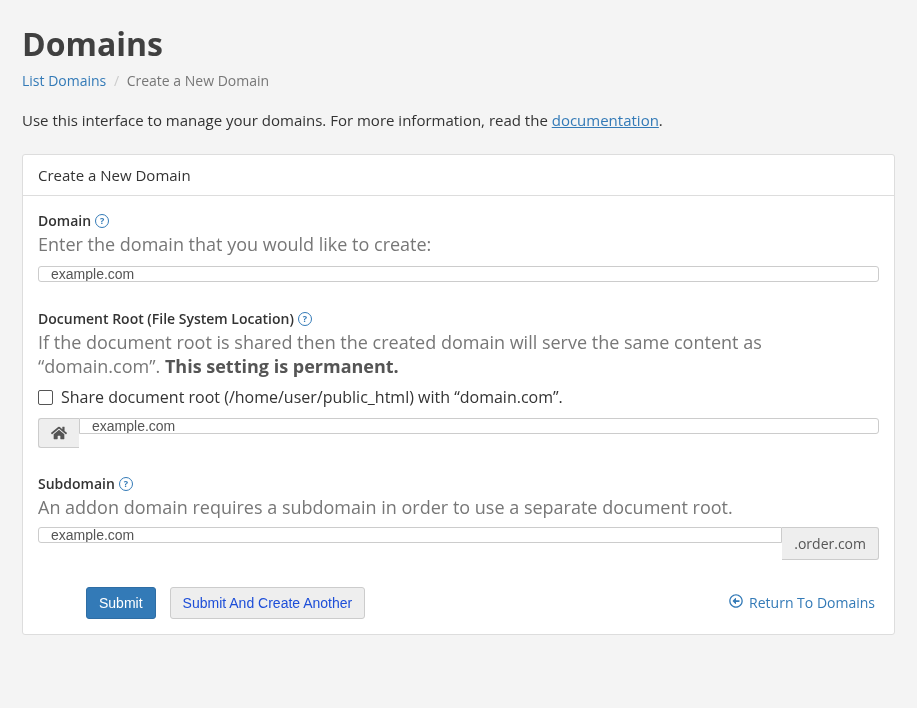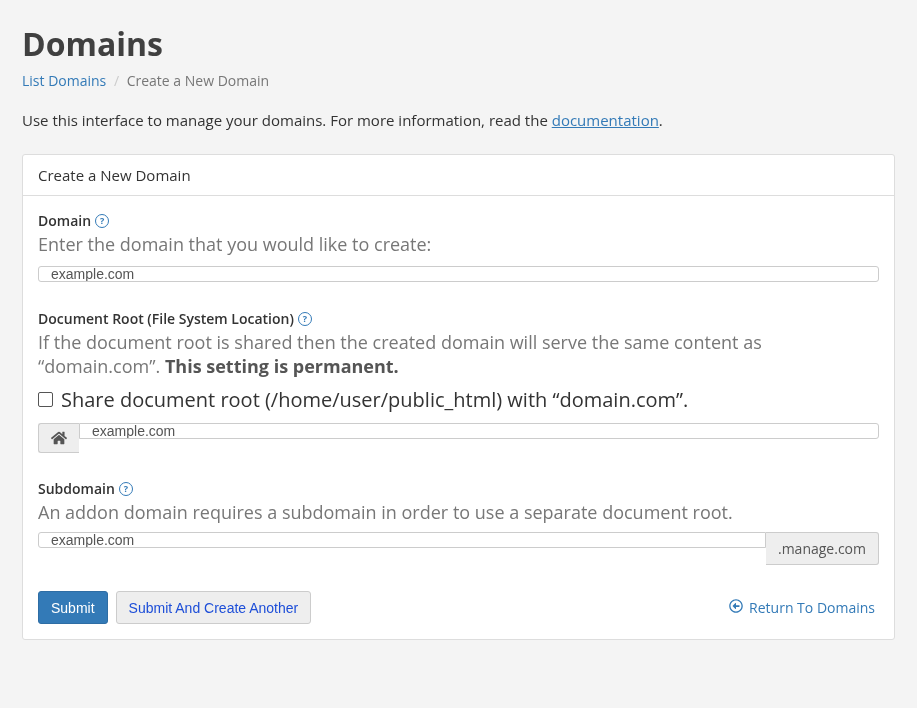--- a/index.html
+++ b/index.html
@@ -84,21 +84,21 @@
       padding: 6px 12px;
       font-size: 14px;
       color: #555;
       background: #fff;
     }
     .checkbox-row {
       display: flex;
       align-items: center;
       gap: 8px;
       margin-bottom: 10px;
-      font-size: 20px;
+      font-size: 16px;
       color: #333;
     }
     .checkbox {
       width: 15px; height: 15px;
       border: 1.5px solid #555;
       border-radius: 2px;
       background: #fff;
       flex-shrink: 0;
     }
     .input-group {
@@ -120,22 +120,24 @@
     .input-group .input.mid-left { border-radius: 0 3px 3px 0; }
     .input-group .input.mid-right { border-radius: 3px 0 0 3px; flex: 1; }
     .home-icon svg { width: 16px; height: 16px; fill: #555; }
     .below-hint {
       font-size: 13.5px;
       color: #777;
       margin-top: 6px;
     }
     .button-row {
       display: flex;
-      gap: 8px;
+      align-items: center;
+      gap: 14px;
       margin-top: 10px;
+      margin-left: 48px;
     }
     .btn {
       display: inline-flex;
       align-items: center;
       gap: 6px;
       padding: 7px 12px;
       border-radius: 3px;
       font-size: 14px;
       cursor: pointer;
       border: 1px solid transparent;
@@ -211,21 +213,21 @@
     </div>
 
     <div class="form-group">
       <div class="label-row">
         <span>Subdomain</span>
         <span class="help-icon">?</span>
       </div>
       <div class="hint">An addon domain requires a subdomain in order to use a separate document root.</div>
       <div class="input-group">
         <input class="input mid-right" type="text" value="example.com" style="">
-        <div class="addon right">.manage.com</div>
+        <div class="addon right">.order.com</div>
       </div>
     </div>
 
     <div class="button-row">
       <button class="btn btn-primary">Submit</button>
       <button class="btn btn-default">Submit And Create Another</button>
       <a href="#" class="btn btn-link">
         <span class="return-icon">
           <svg viewBox="0 0 512 512">
               <path d="M8 256c0 137 111 248 248 248s248-111 248-248S393 8 256 8 8 119 8 256zm448 0c0 110.5-89.5 200-200 200S56 366.5 56 256 145.5 56 256 56s200 89.5 200 200zm-72-20v40c0 6.6-5.4 12-12 12H256v67c0 10.7-12.9 16-20.5 8.5l-99-99c-4.7-4.7-4.7-12.3 0-17l99-99c7.6-7.6 20.5-2.2 20.5 8.5v67h116c6.6 0 12 5.4 12 12z"></path>

